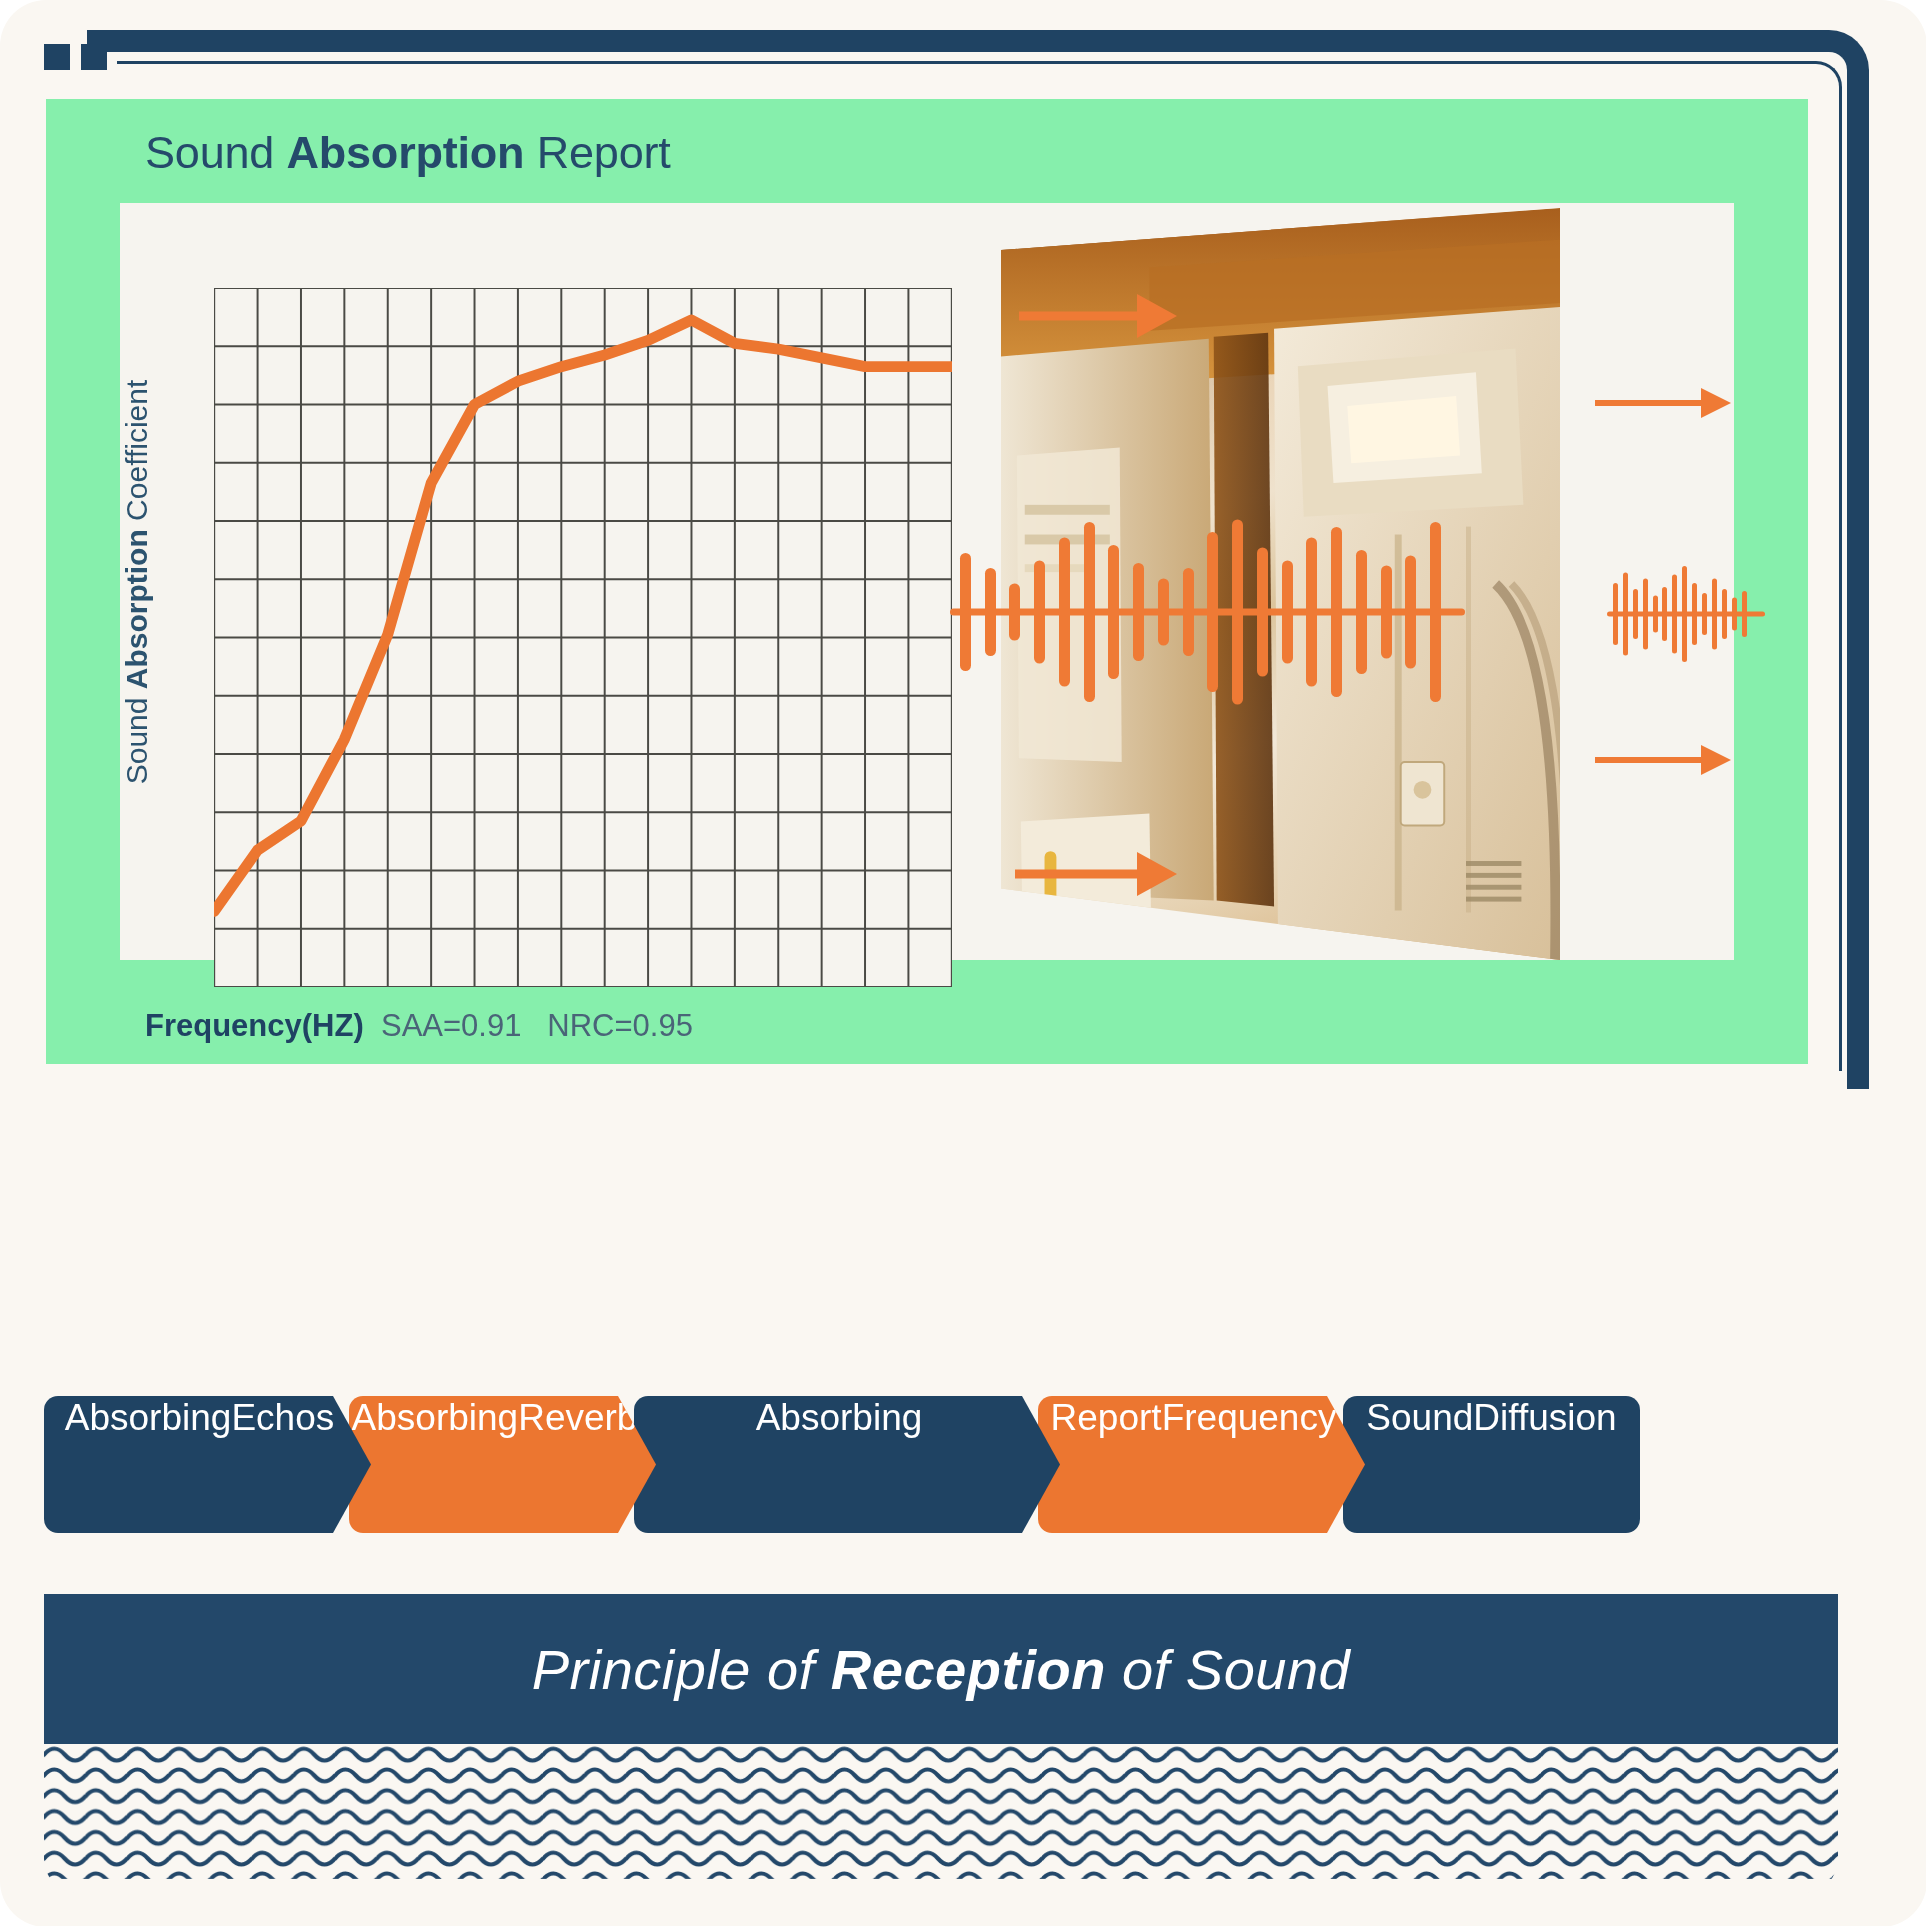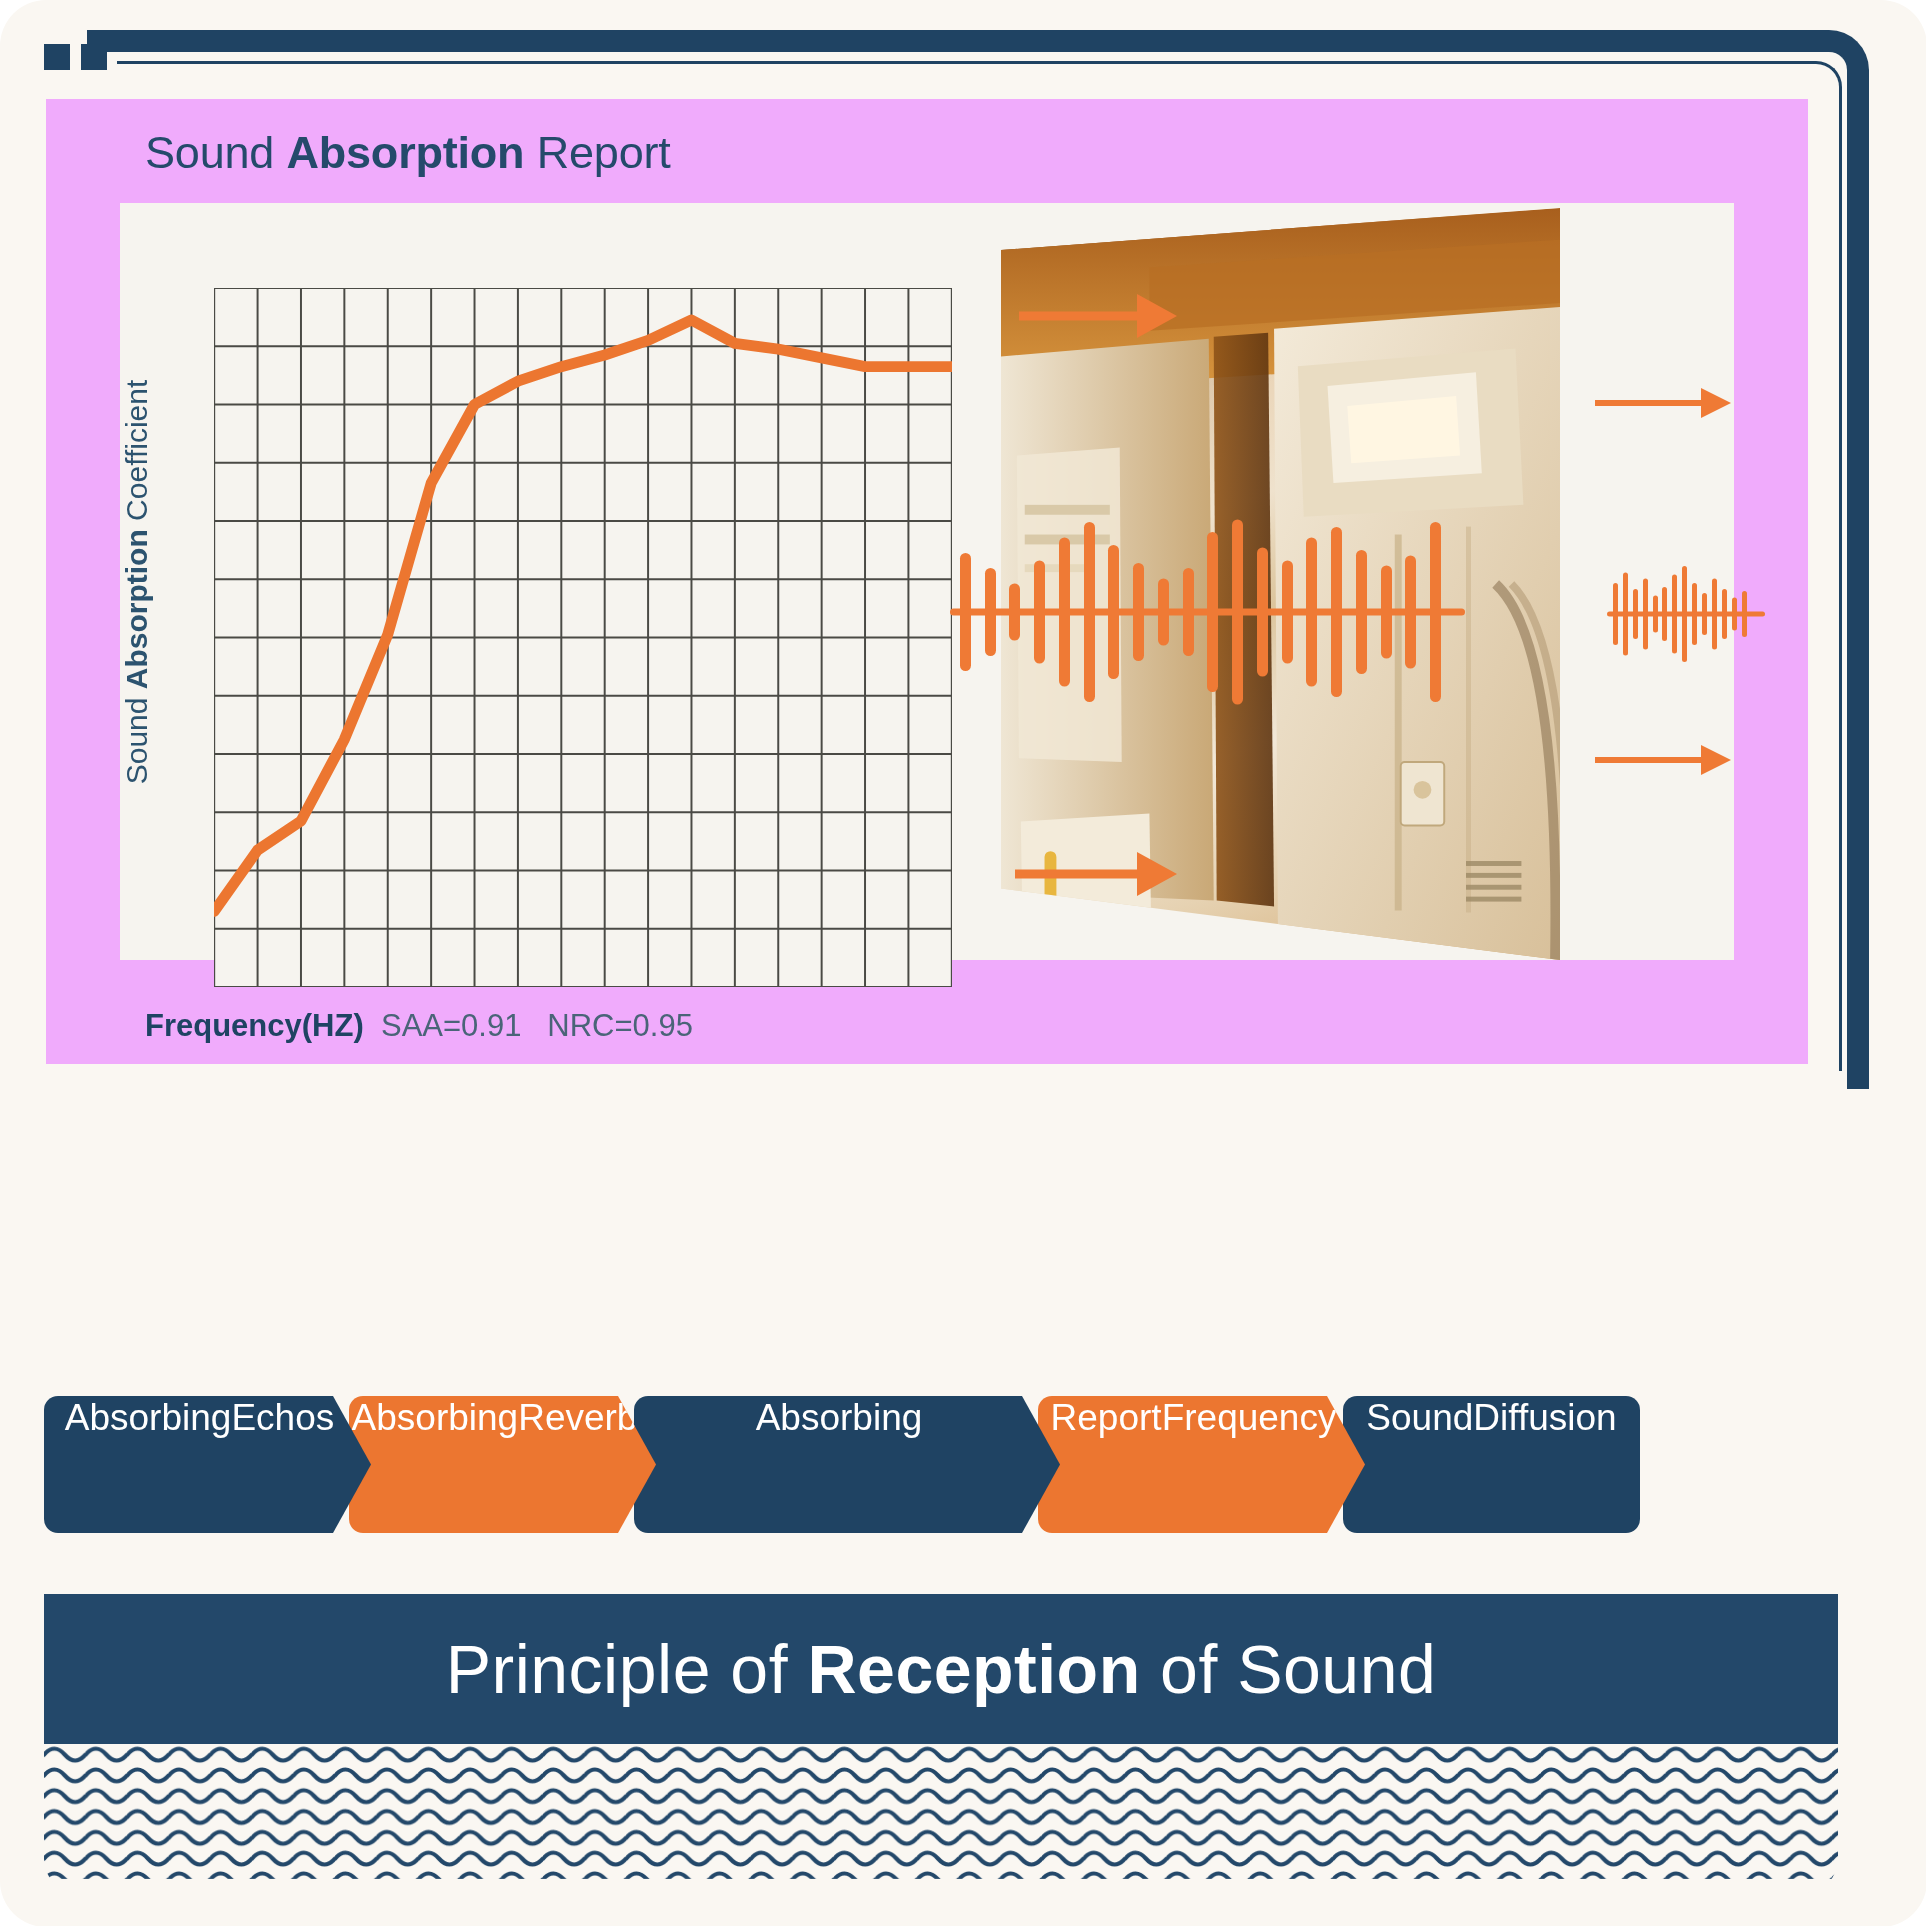--- a/index.html
+++ b/index.html
@@ -57,21 +57,21 @@
   #topsq1 { left: 44px; }
   #topsq2 { left: 81px; }
 
   
   #report-card {
     position: absolute;
     left: 46px;
     top: 99px;
     width: 1762px;
     height: 965px;
-    background: #f0abfc;
+    background: #86efac;
     padding: 0;
   }
   #report-title {
     position: absolute;
     left: 99px;
     top: 28px;
     font-size: 45px;
     color: #254a6b;
     letter-spacing: -0.2px;
     white-space: nowrap;
@@ -268,23 +268,24 @@
     top: 1594px;
     width: 1794px;
     height: 150px;
     background: #23486a;
     display: flex;
     align-items: center;
     justify-content: center;
   }
   #banner-text {
     color: #ffffff;
-    font-size: 68px;
+    font-size: 56px;
     letter-spacing: 0.5px;
     white-space: nowrap;
+    font-style: italic;
   }
   #banner-text b { font-weight: 700; }
 
   
   #wave-pattern {
     position: absolute;
     left: 44px;
     top: 1744px;
     width: 1794px;
     height: 149px;

